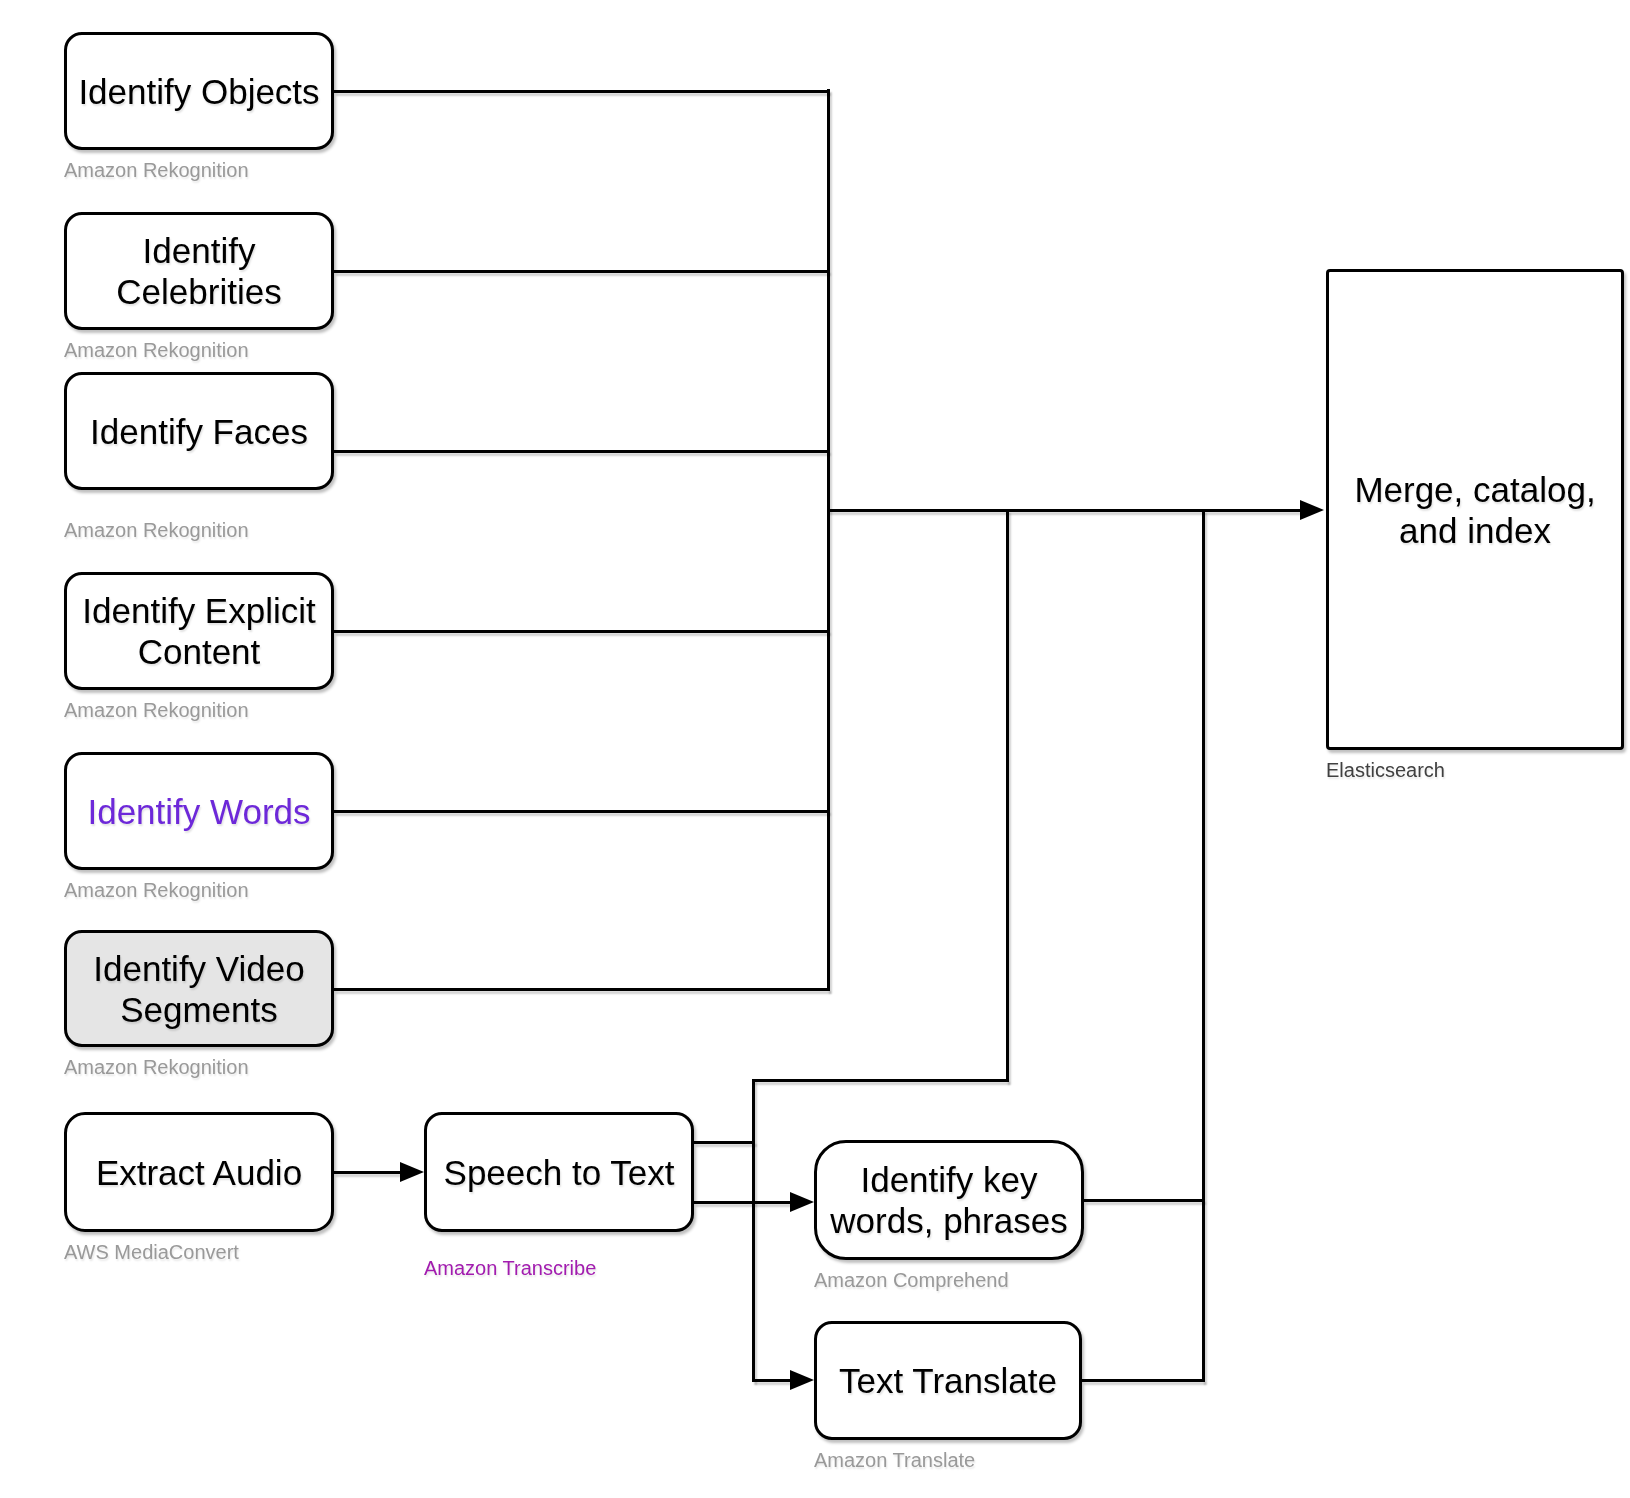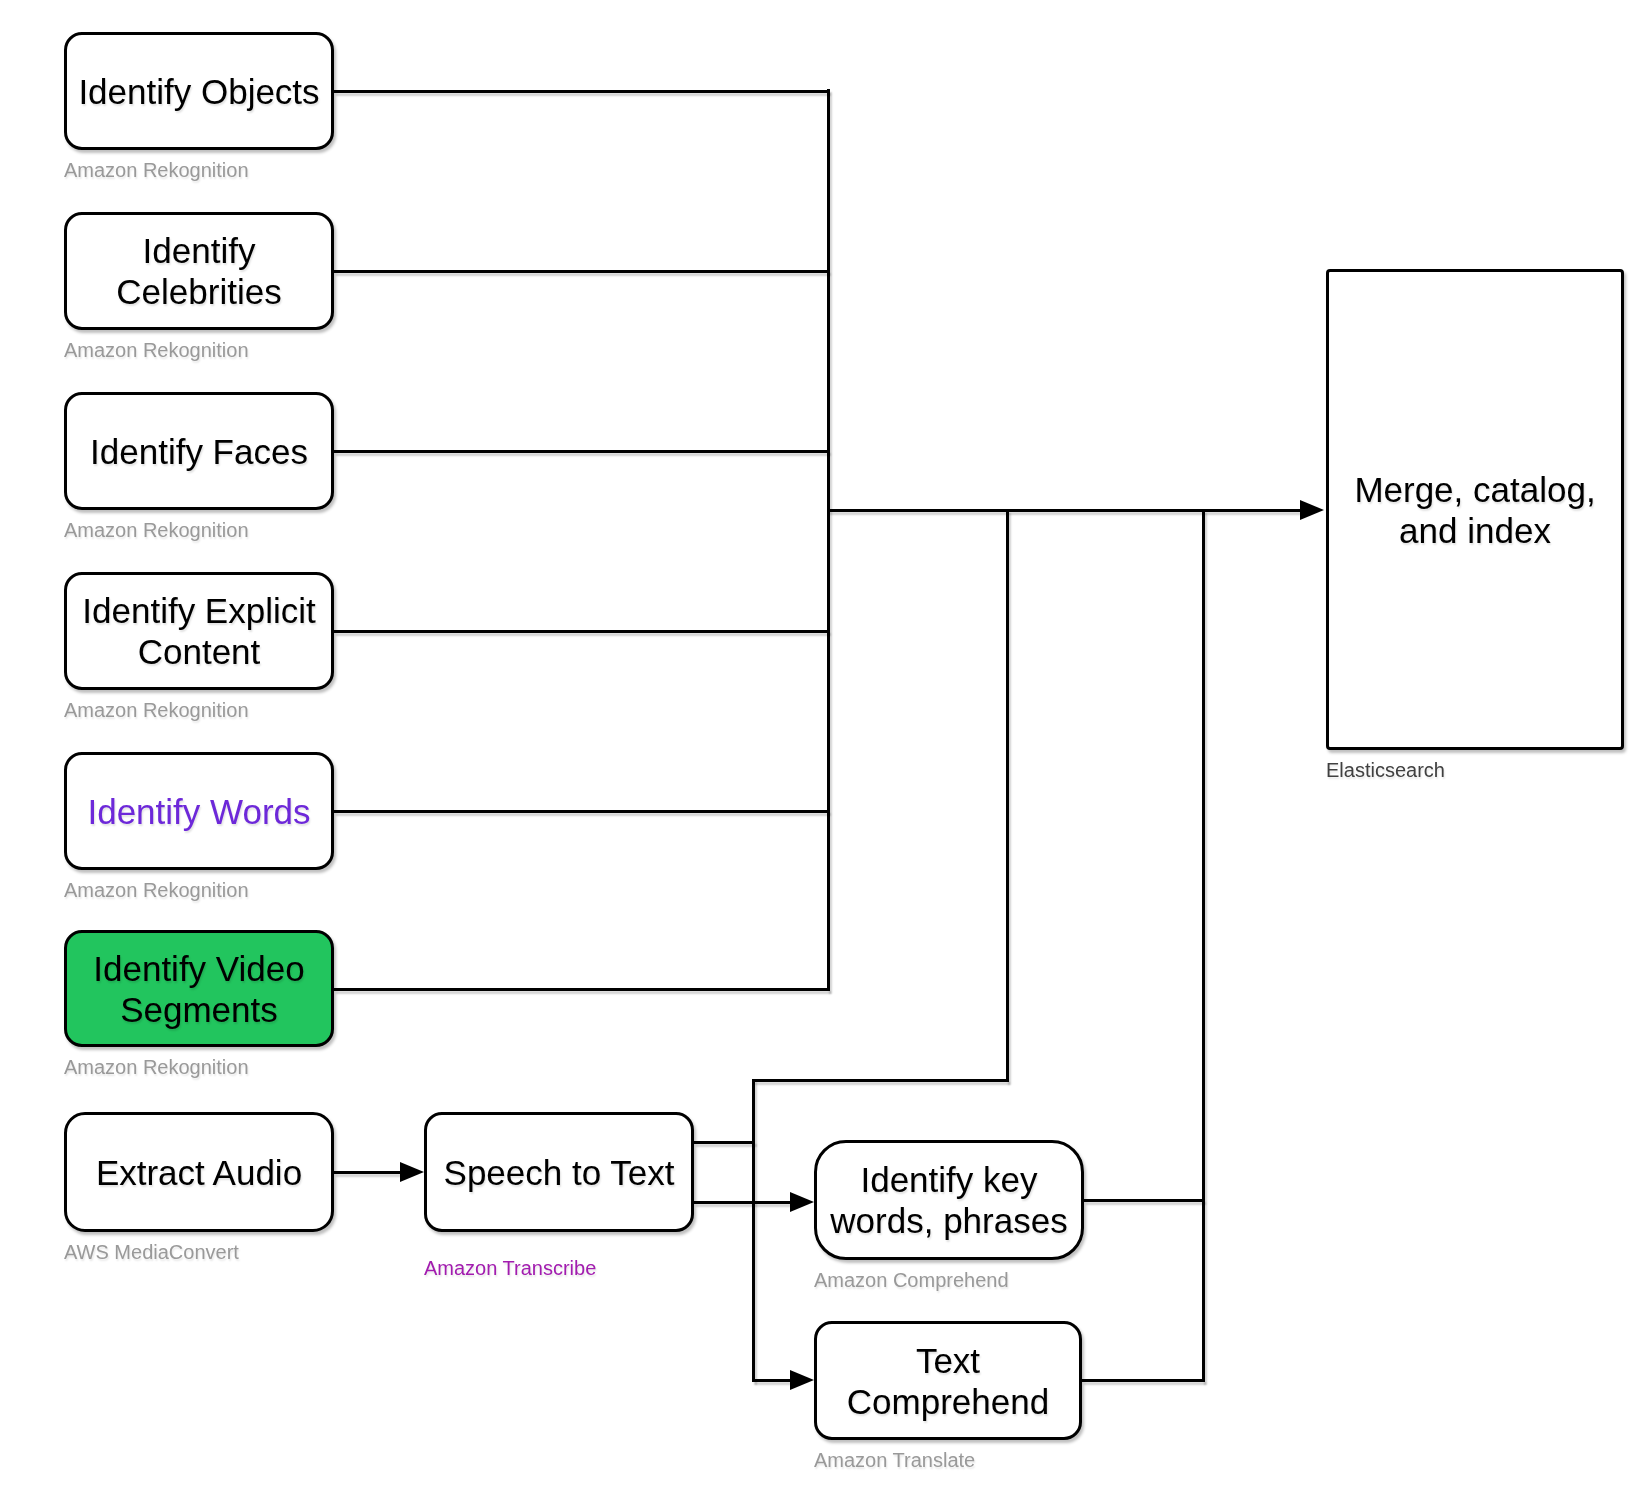--- a/index.html
+++ b/index.html
@@ -39,53 +39,53 @@
 <div id="canvas" style="width: 1630px; height: 1498px; background: rgb(255, 255, 255);">
     <div class="node" style="left: 30px; top: 32px; width: 270px; height: 118px; border-radius: 18px; border-color: rgb(0, 0, 0); background: rgb(255, 255, 255);">
       <div class="node-label" style="color: rgb(0, 0, 0);">Identify Objects</div>
     </div>
     <div class="caption" style="left: 30px; top: 156px; width: 270px; color: rgb(153, 153, 153);">Amazon Rekognition</div>
     <div class="node" style="left: 30px; top: 212px; width: 270px; height: 118px; border-radius: 18px; border-color: rgb(0, 0, 0); background: rgb(255, 255, 255);">
       <div class="node-label" style="color: rgb(0, 0, 0);">Identify
 Celebrities</div>
     </div>
     <div class="caption" style="left: 30px; top: 336px; width: 270px; color: rgb(153, 153, 153);">Amazon Rekognition</div>
-    <div class="node" style="left: 30px; top: 392px; width: 270px; height: 118px; border-radius: 18px; border-color: rgb(0, 0, 0); background: rgb(255, 255, 255);">
+    <div class="node" style="left: 30px; top: 372px; width: 270px; height: 118px; border-radius: 18px; border-color: rgb(0, 0, 0); background: rgb(255, 255, 255);">
       <div class="node-label" style="color: rgb(0, 0, 0);">Identify Faces</div>
     </div>
     <div class="caption" style="left: 30px; top: 516px; width: 270px; color: rgb(153, 153, 153);">Amazon Rekognition</div>
     <div class="node" style="left: 30px; top: 572px; width: 270px; height: 118px; border-radius: 18px; border-color: rgb(0, 0, 0); background: rgb(255, 255, 255);">
       <div class="node-label" style="color: rgb(0, 0, 0);">Identify Explicit
 Content</div>
     </div>
     <div class="caption" style="left: 30px; top: 696px; width: 270px; color: rgb(153, 153, 153);">Amazon Rekognition</div>
     <div class="node" style="left: 30px; top: 752px; width: 270px; height: 118px; border-radius: 18px; border-color: rgb(0, 0, 0); background: rgb(255, 255, 255);">
       <div class="node-label" style="color: #6d28d9;">Identify Words</div>
     </div>
     <div class="caption" style="left: 30px; top: 876px; width: 270px; color: rgb(153, 153, 153);">Amazon Rekognition</div>
-    <div class="node" style="left: 30px; top: 930px; width: 270px; height: 117px; border-radius: 18px; border-color: rgb(0, 0, 0); background: #22c55e;">
+    <div class="node" style="left: 30px; top: 930px; width: 270px; height: 117px; border-radius: 18px; border-color: rgb(0, 0, 0); background: #e5e5e5;">
       <div class="node-label" style="color: rgb(0, 0, 0);">Identify Video
 Segments</div>
     </div>
     <div class="caption" style="left: 30px; top: 1053px; width: 270px; color: rgb(153, 153, 153);">Amazon Rekognition</div>
     <div class="node" style="left: 30px; top: 1112px; width: 270px; height: 120px; border-radius: 21px; border-color: rgb(0, 0, 0); background: rgb(255, 255, 255);">
       <div class="node-label" style="color: rgb(0, 0, 0);">Extract Audio</div>
     </div>
     <div class="caption" style="left: 30px; top: 1238px; width: 270px; color: rgb(153, 153, 153);">AWS MediaConvert</div>
     <div class="node" style="left: 390px; top: 1112px; width: 270px; height: 120px; border-radius: 18px; border-color: rgb(0, 0, 0); background: rgb(255, 255, 255);">
       <div class="node-label" style="color: rgb(0, 0, 0);">Speech to Text</div>
     </div>
     <div class="caption" style="left: 390px; top: 1254px; width: 270px; color: #a21caf;">Amazon Transcribe</div>
     <div class="node" style="left: 780px; top: 1140px; width: 270px; height: 120px; border-radius: 32px; border-color: rgb(0, 0, 0); background: rgb(255, 255, 255);">
       <div class="node-label" style="color: rgb(0, 0, 0);">Identify key
 words, phrases</div>
     </div>
     <div class="caption" style="left: 780px; top: 1266px; width: 270px; color: rgb(153, 153, 153);">Amazon Comprehend</div>
     <div class="node" style="left: 780px; top: 1321px; width: 268px; height: 119px; border-radius: 18px; border-color: rgb(0, 0, 0); background: rgb(255, 255, 255);">
-      <div class="node-label" style="color: rgb(0, 0, 0);">Text Comprehend</div>
+      <div class="node-label" style="color: rgb(0, 0, 0);">Text Translate</div>
     </div>
     <div class="caption" style="left: 780px; top: 1446px; width: 268px; color: rgb(153, 153, 153);">Amazon Translate</div>
     <div class="node" style="left: 1292px; top: 269px; width: 298px; height: 481px; border-radius: 4px; border-color: rgb(0, 0, 0); background: rgb(255, 255, 255);">
       <div class="node-label" style="color: rgb(0, 0, 0);">Merge, catalog,
 and index</div>
     </div>
     <div class="caption" style="left: 1292px; top: 756px; width: 298px; color: #404040;">Elasticsearch</div>
     <div class="hline" style="left: 300px; top: 89.5px; width: 495px; height: 3px; background: rgb(0, 0, 0);"></div>
     <div class="hline" style="left: 300px; top: 269.5px; width: 495px; height: 3px; background: rgb(0, 0, 0);"></div>
     <div class="hline" style="left: 300px; top: 449.5px; width: 495px; height: 3px; background: rgb(0, 0, 0);"></div>

